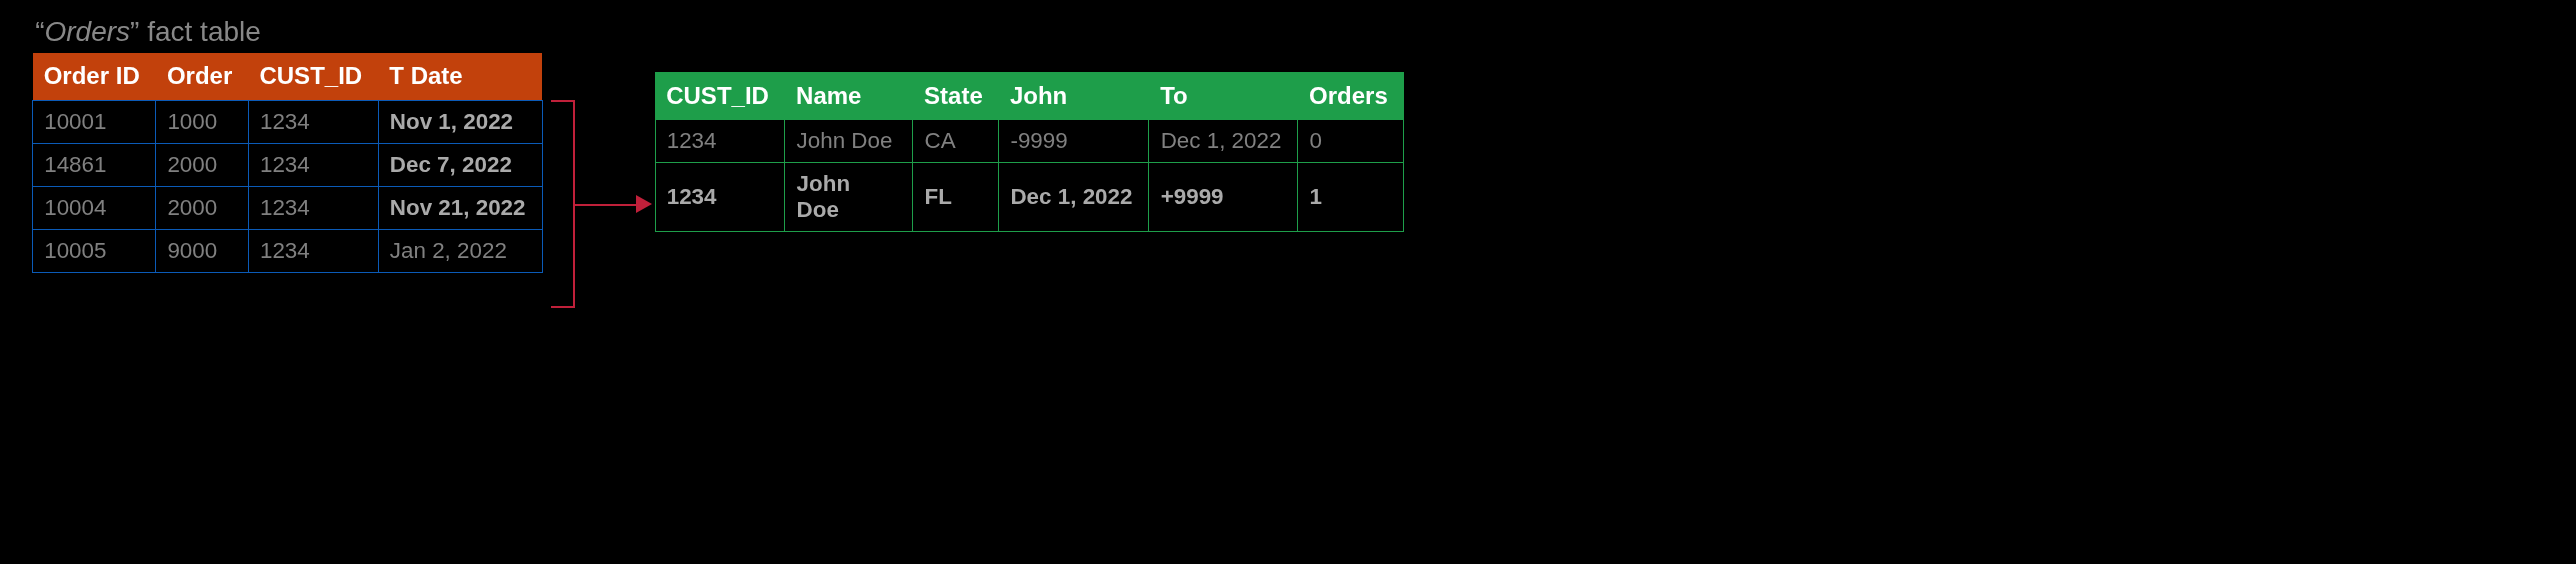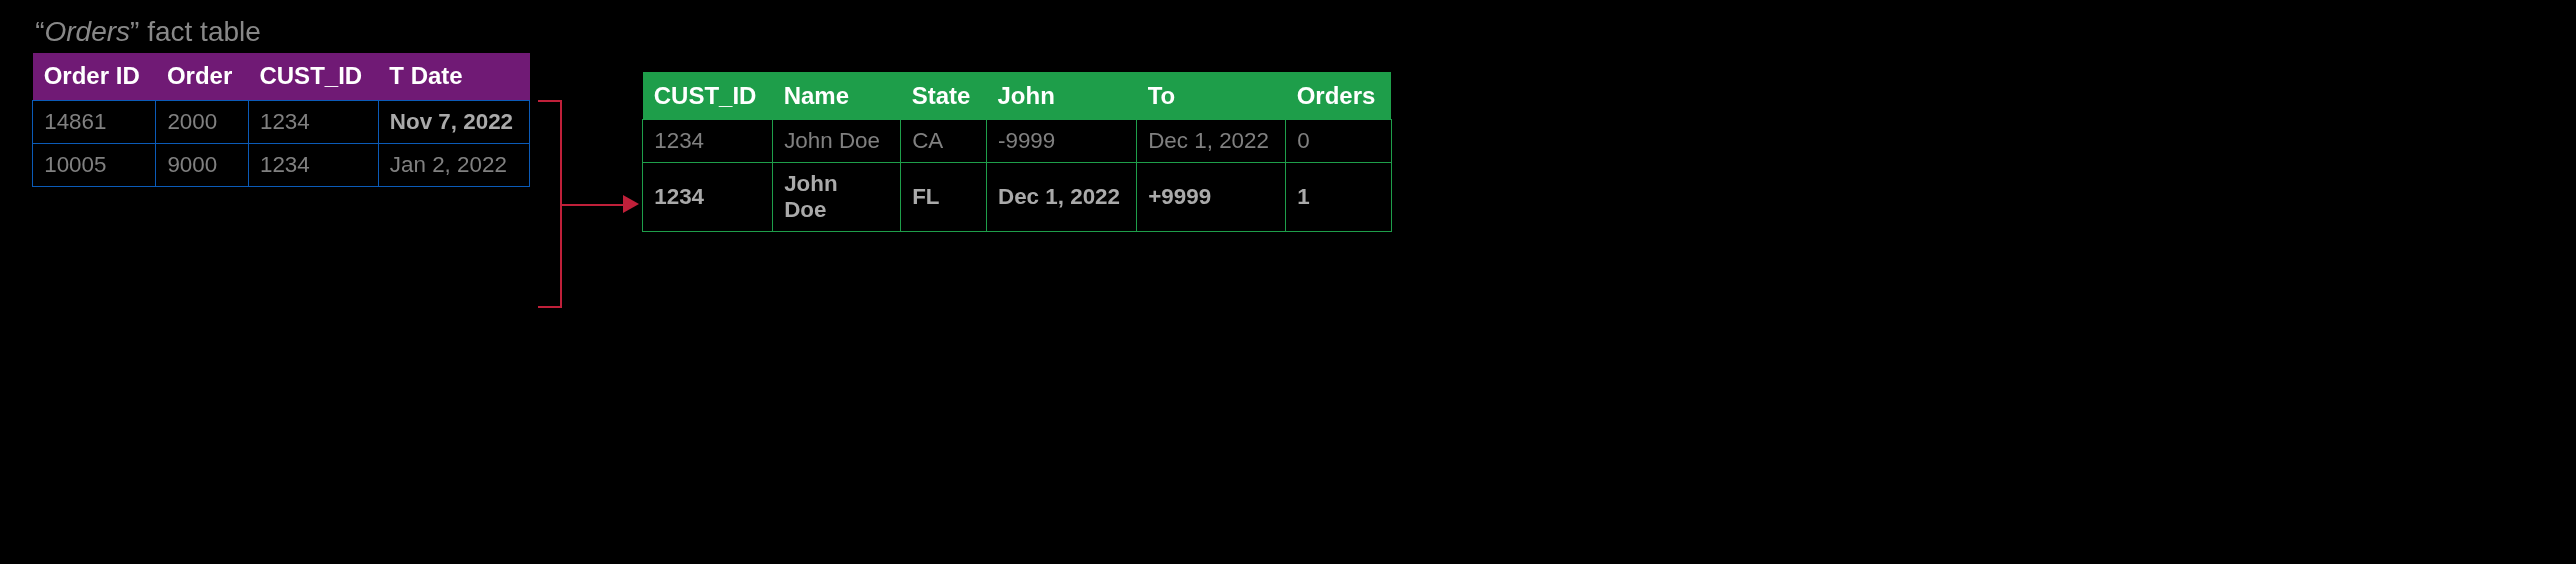--- a/index.html
+++ b/index.html
@@ -36,21 +36,21 @@
     border-collapse: collapse;
   }
   th, td {
     text-align: left;
     padding: 8px 16px 8px 11.2px;
     font-weight: 400;
     white-space: nowrap;
   }
   
   .orders th {
-    background: #701a75;
+    background: #c2410c;
     color: #fff;
     font-weight: 700;
     font-size: 24px;
     padding: 9.6px 16px 9.6px 11.2px;
   }
   .orders td {
     color: #808080;
     border: 0.8px solid #0b5bb8;
     font-size: 22.4px;
   }
@@ -121,24 +121,36 @@
       <thead>
         <tr>
           <th>Order ID</th>
           <th>Order</th>
           <th>CUST_ID</th>
           <th>T Date</th>
         </tr>
       </thead>
       <tbody>
         <tr>
+          <td>10001</td>
+          <td>1000</td>
+          <td>1234</td>
+          <td class="bold">Nov 1, 2022</td>
+        </tr>
+        <tr>
           <td>14861</td>
           <td>2000</td>
           <td>1234</td>
-          <td class="bold">Nov 7, 2022</td>
+          <td class="bold">Dec 7, 2022</td>
+        </tr>
+        <tr>
+          <td>10004</td>
+          <td>2000</td>
+          <td>1234</td>
+          <td class="bold">Nov 21, 2022</td>
         </tr>
         <tr class="dim">
           <td>10005</td>
           <td>9000</td>
           <td>1234</td>
           <td class="bold">Jan 2, 2022</td>
         </tr>
       </tbody>
     </table>
   </div>

